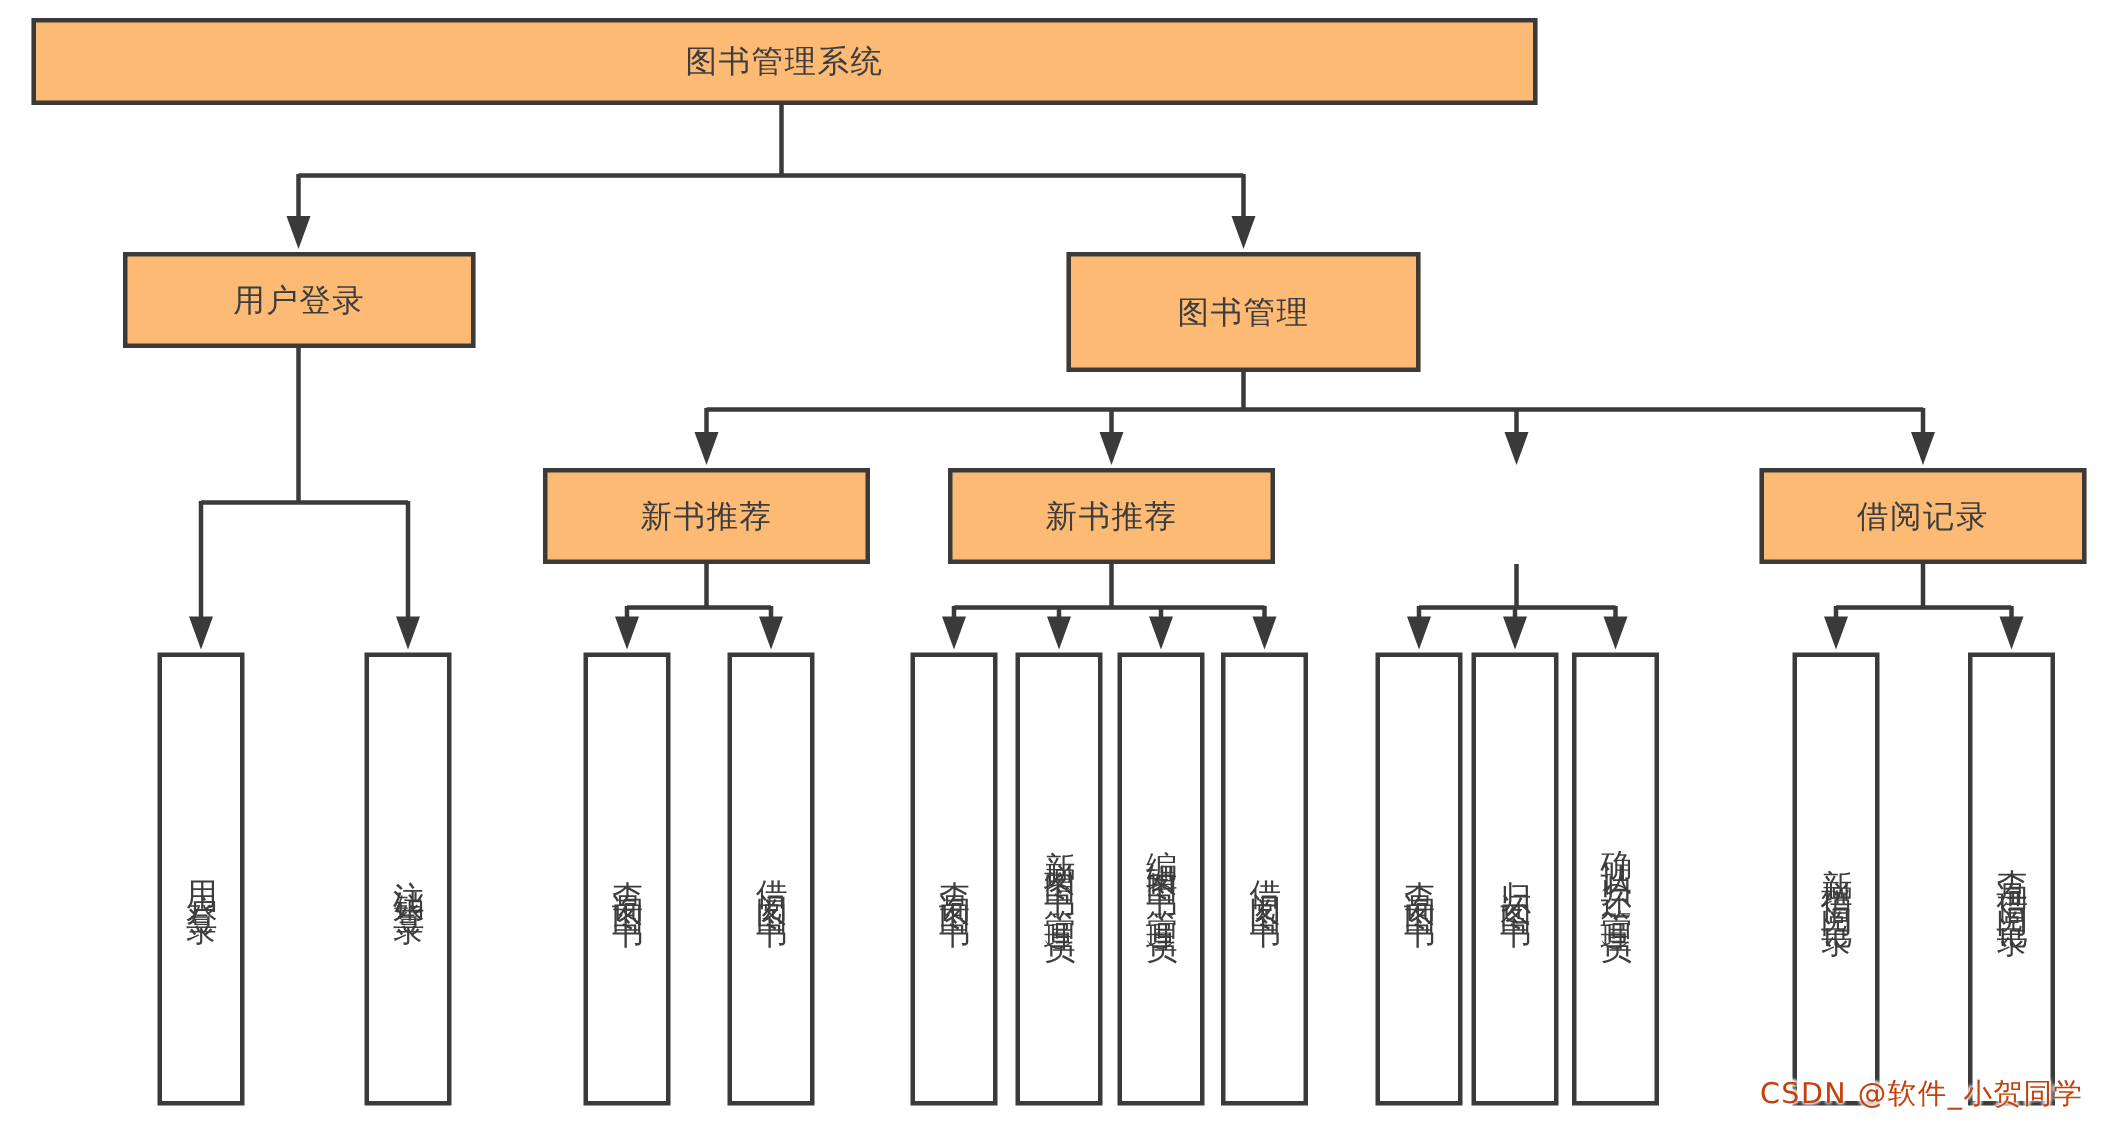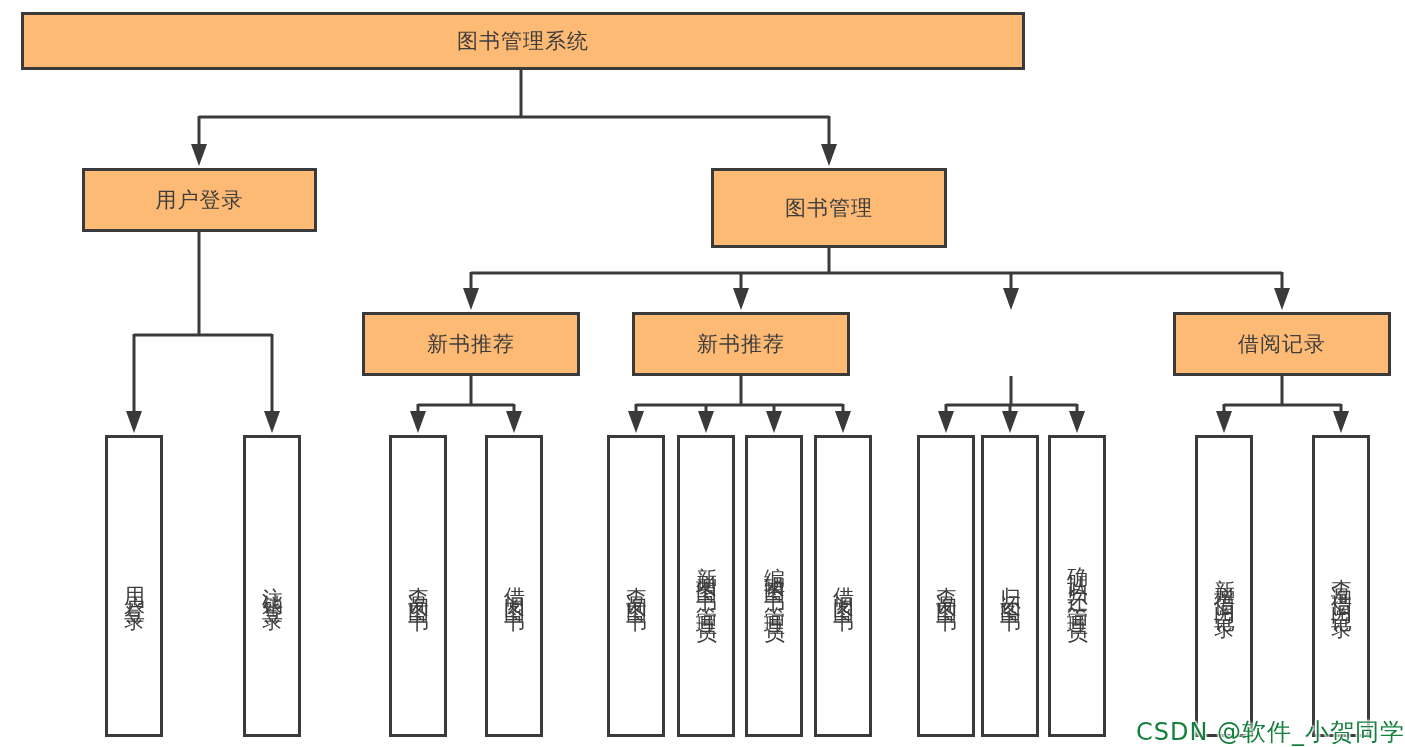--- a/index.html
+++ b/index.html
@@ -77,24 +77,24 @@
   .l-bbedit    { left: 745px; }
   .l-bbborrow  { left: 814px; }
   .l-cbq       { left: 917px; }
   .l-cbret     { left: 981px; }
   .l-cbconf    { left: 1048px; }
   .l-bradd     { left: 1195px; }
   .l-brq       { left: 1312px; }
 
   #watermark {
     position: absolute;
-    right: 0;
+    right: 16px;
     top: 716px;
-    font-size: 24px;
-    color: #15803d;
+    font-size: 19px;
+    color: #c2410c;
     letter-spacing: 1px;
     text-shadow: 1px 1px 2px #ffffff, -1px -1px 2px #ffffff, 1px -1px 2px #ffffff, -1px 1px 2px #ffffff;
     z-index: 3;
     white-space: nowrap;
   }
 </style>
 </head>
 <body>
 
 <div id="stage">

